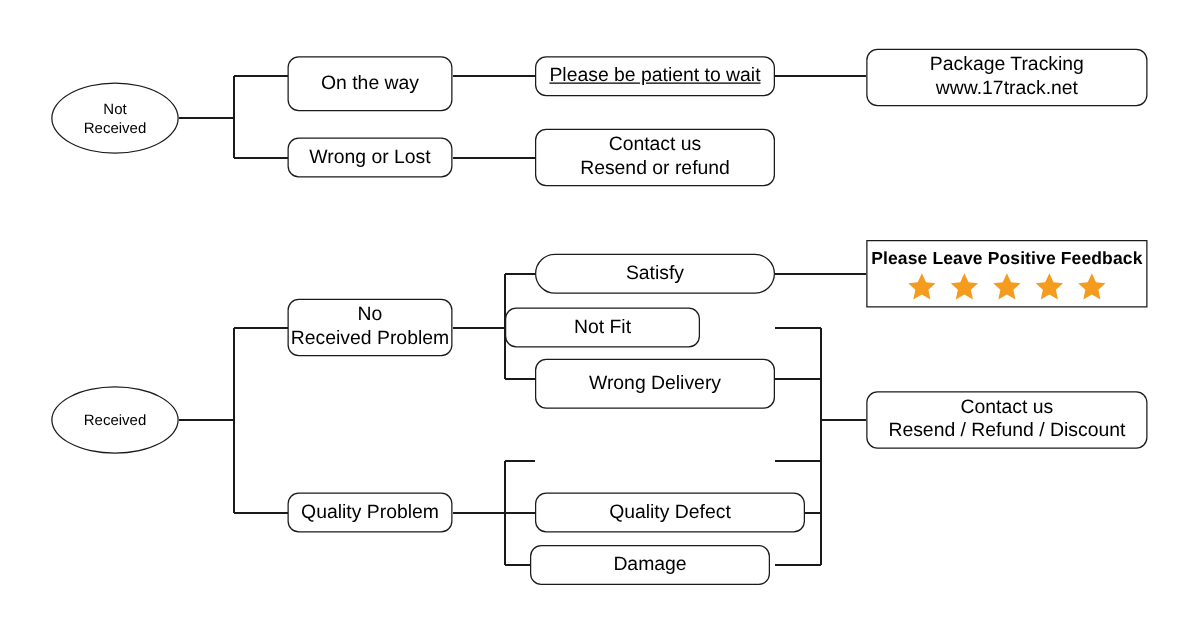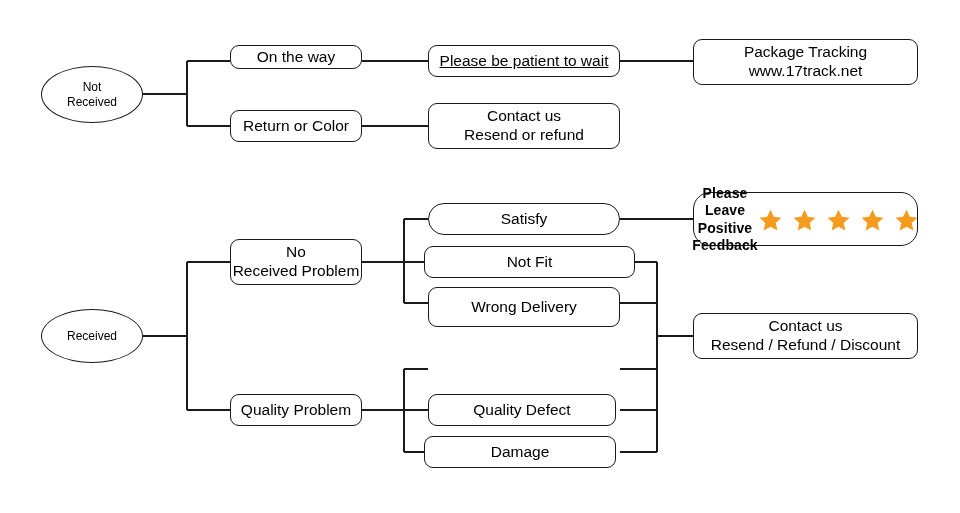--- a/index.html
+++ b/index.html
@@ -41,22 +41,22 @@
   }
   .oval {
     border-radius: 50%;
     font-size: 12px;
   }
   .rbox {
     border-radius: 9px;
     font-size: 15.5px;
   }
   .feedback {
-    border-radius: 17px;
-    flex-direction: row;
+    border-radius: 0;
+    flex-direction: column;
     justify-content: center;
     padding-top: 2px;
   }
   .feedback .fb-title {
     font-size: 14px;
     font-weight: bold;
     letter-spacing: 0.1px;
     color: #000;
     margin-bottom: 1px;
   }
@@ -120,47 +120,47 @@
       <path d="M620 410 H657"></path>
       <path d="M620 452 H657"></path>
       <path d="M657 262 V452"></path>
       <path d="M657 336 H693"></path>
     </g>
   </svg>
 
   <div class="node oval" style="left:41px; top:66px; width:102px; height:57px;">Not
 Received</div>
 
-  <div class="node rbox" style="left:230px; top:45px; width:132px; height:24px;">On the way</div>
+  <div class="node rbox" style="left:230px; top:45px; width:132px; height:44px;">On the way</div>
 
   <div class="node rbox" style="left:428px; top:45px; width:192px; height:32px;text-decoration:underline;">Please be patient to wait</div>
 
   <div class="node rbox" style="left:693px; top:39px; width:225px; height:46px;">Package Tracking
 www.17track.net</div>
 
-  <div class="node rbox" style="left:230px; top:110px; width:132px; height:32px;">Return or Color</div>
+  <div class="node rbox" style="left:230px; top:110px; width:132px; height:32px;">Wrong or Lost</div>
 
   <div class="node rbox" style="left:428px; top:103px; width:192px; height:46px;">Contact us
 Resend or refund</div>
 
   <div class="node oval" style="left:41px; top:309px; width:102px; height:54px;">Received</div>
 
   <div class="node rbox" style="left:230px; top:239px; width:132px; height:46px;">No
 Received Problem</div>
 
   <div class="node rbox" style="left:230px; top:394px; width:132px; height:32px;">Quality Problem</div>
 
   <div class="node rbox" style="left:428px; top:203px; width:192px; height:32px;border-radius:16px;">Satisfy</div>
 
-  <div class="node rbox" style="left:424px; top:246px; width:211px; height:32px;text-align:center;">Not Fit</div>
+  <div class="node rbox" style="left:404px; top:246px; width:156px; height:32px;text-align:center;">Not Fit</div>
 
   <div class="node rbox" style="left:428px; top:287px; width:192px; height:40px;">Wrong Delivery</div>
 
 
-  <div class="node rbox" style="left:428px; top:394px; width:188px; height:32px;">Quality Defect</div>
+  <div class="node rbox" style="left:428px; top:394px; width:216px; height:32px;">Quality Defect</div>
 
   <div class="node rbox" style="left:424px; top:436px; width:192px; height:32px;">Damage</div>
 
   <div class="node feedback" style="left:693px; top:192px; width:225px; height:54px;">
     <div class="fb-title">Please Leave Positive Feedback</div>
     <div class="stars">
       <svg class="star" width="25" height="25" viewBox="0 0 24 24">
           <path d="M12 1.6l3.2 6.9 7.3.8-5.5 5 1.6 7.3L12 17.9 5.4 21.6 7 14.3l-5.5-5 7.3-.8z" fill="#F59B1E"></path>
         </svg>
       <svg class="star" width="25" height="25" viewBox="0 0 24 24">

